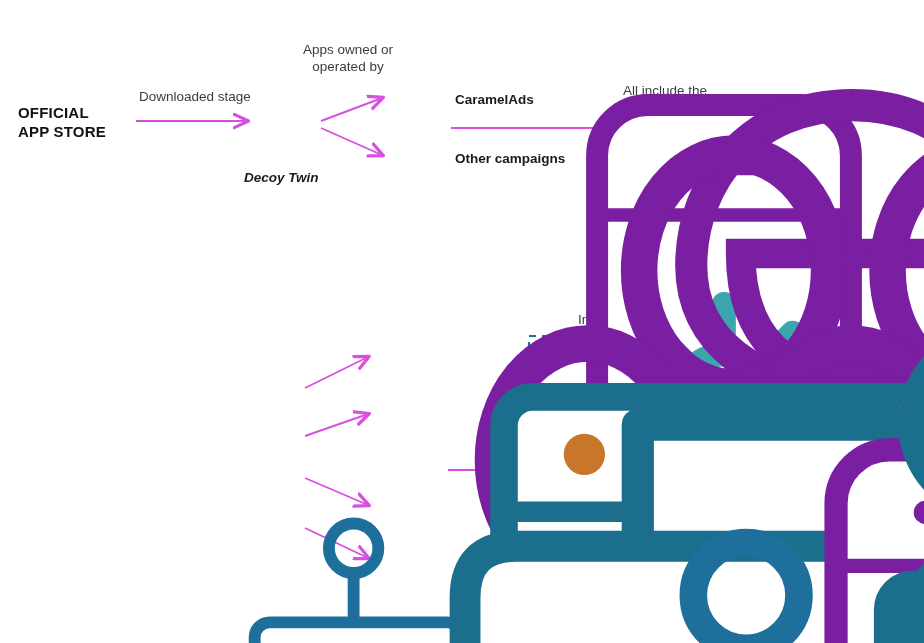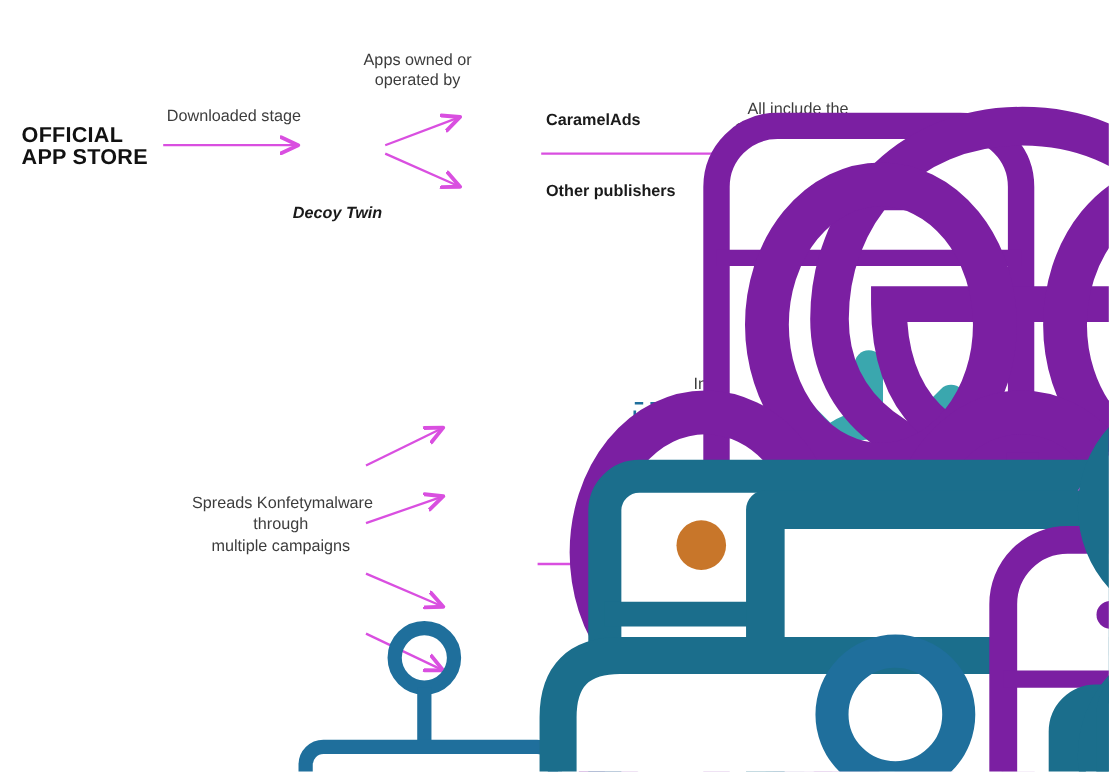--- a/index.html
+++ b/index.html
@@ -1,20 +1,20 @@
 <!DOCTYPE html>
 <html><head>
 <meta charset="utf-8">
 <style>
   html,body{margin:0;padding:0;background:#ffffff;}
   body{width:924px;height:643px;font-family:"Liberation Sans",sans-serif;overflow:hidden;}
   #stage{position:relative;width:924px;height:643px;background:#fff;}
   .lbl{position:absolute;color:#3d3d3d;font-size:13.5px;line-height:17px;white-space:pre;}
   .lbl.bold{font-weight:bold;color:#1a1a1a;text-align:right;}
-  .lbl.big{font-size:18px;font-weight:bold;letter-spacing:.2px;color:#111;line-height:19px;}
+  .lbl.big{font-size:15px;font-weight:bold;letter-spacing:.2px;color:#111;line-height:19px;}
   .lbl.ctr{text-align:center;}
   svg{position:absolute;left:0;top:0;width:924px;height:643px;overflow:visible;}
   .ico{position:absolute;}
 </style>
 </head>
 <body>
 
 <div id="stage">
 
   <svg viewBox="0 0 924 643">
@@ -61,27 +61,25 @@
 
   <div class="lbl" style="left:139px;top:88px;">Downloaded stage</div>
 
   <div class="lbl ctr" style="left: 288px; top: 41px; width: 120px; white-space: pre-line;">Apps owned or
 operated by</div>
 
   <div class="lbl bold" style="left:244px;top:169px;font-style:italic;">Decoy Twin</div>
 
   <div class="lbl bold" style="left:455px;top:91px;">CaramelAds</div>
 
-  <div class="lbl bold" style="left:455px;top:150px;">Other publishers</div>
+  <div class="lbl bold" style="left:455px;top:150px;">Other campaigns</div>
 
   <div class="lbl ctr" style="left: 590px; top: 82px; width: 150px; white-space: pre-line;">All include the
 CaramelAds SDK</div>
 
-  <div class="lbl ctr" style="left:160px;top:410px;width:148px;line-height:18px;"><span>Spreads </span><span class="bold">Konfety</span><span style="white-space:pre-line;">malware through
-multiple campaigns</span></div>
 
   <div class="lbl bold" style="left:500px;top:503px;">Evil Twin</div>
 
   <div class="lbl" style="left:597px;top:418px;">1st stage</div>
 
   <div class="lbl" style="left:695px;top:418px;">2nd stage</div>
 
   <div class="lbl" style="left:742px;top:512px;">C&amp;C</div>
 
   <div class="lbl" style="left:578px;top:311px;">Infection tracking</div>

